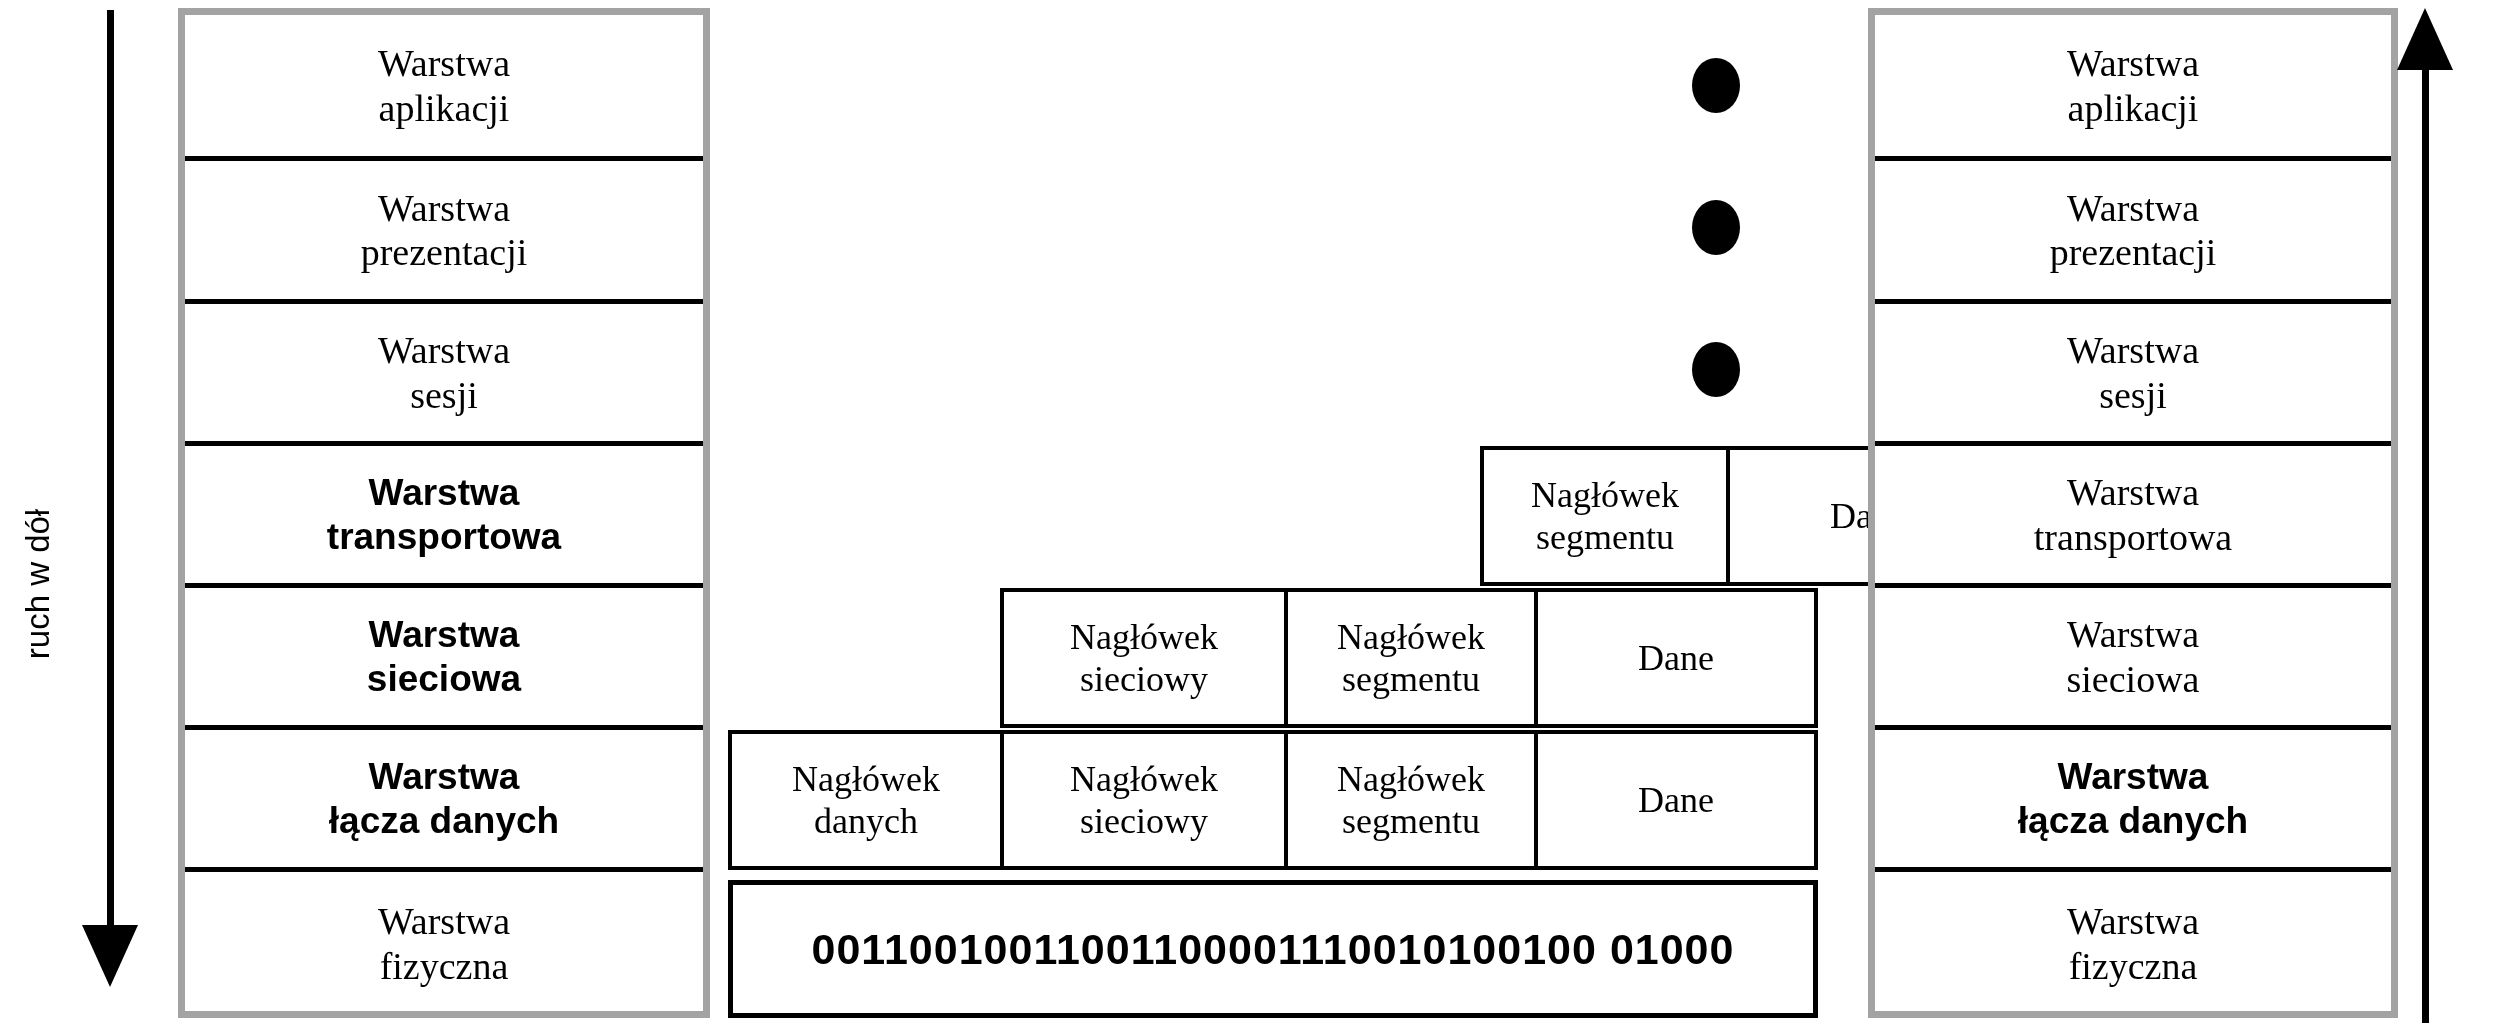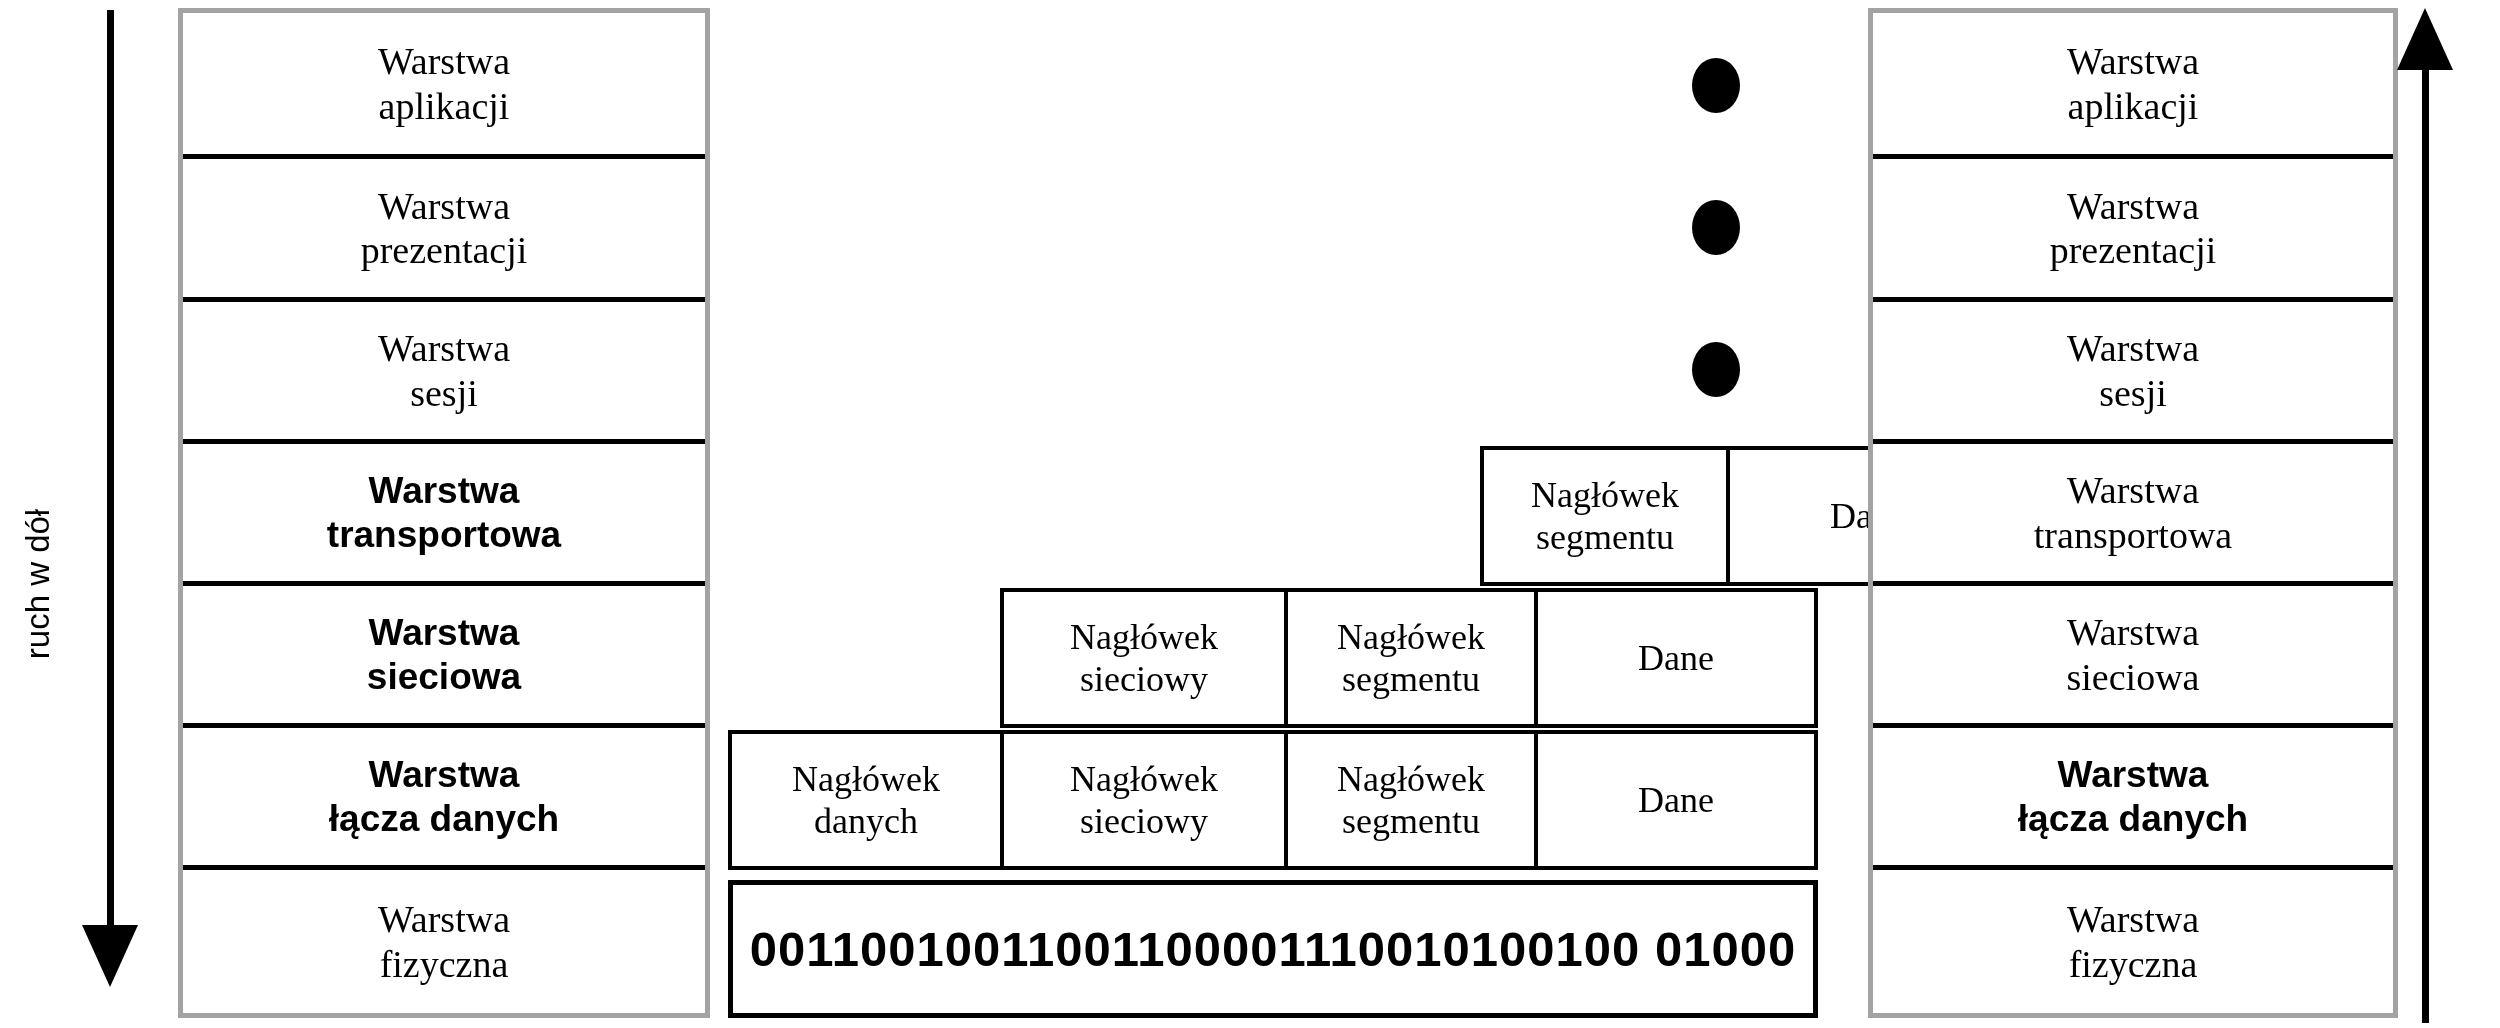--- a/index.html
+++ b/index.html
@@ -21,21 +21,21 @@
     font-family:"Liberation Sans",sans-serif;
     font-size:33px;font-weight:400;color:#000;
     white-space:nowrap;letter-spacing:0px;
   }
   .arrow-label.down{
     left:-92px; top:565px; width:260px; text-align:center;
     transform:rotate(-90deg);
   }
 
   
-  .stack{position:absolute;border:5px solid #a3a3a3;box-sizing:border-box;background:#fff;}
+  .stack{position:absolute;border:7px solid #a3a3a3;box-sizing:border-box;background:#fff;}
   .stack.left{left:178px;top:8px;width:532px;height:1010px;}
   .stack.right{left:1868px;top:8px;width:530px;height:1010px;}
 
   .layer{
     box-sizing:border-box;
     border-bottom:5px solid #000;
     display:flex;flex-direction:column;
     align-items:center;justify-content:center;
     line-height:1.17;
     text-align:center;
@@ -63,21 +63,21 @@
   .bits-row{
     position:absolute;
     box-sizing:border-box;
     border:5px solid #000;
     display:flex;align-items:center;justify-content:center;
     background:#fff;
   }
   .bits-text{
     font-family:"Liberation Sans",sans-serif;
     font-weight:700;
-    font-size:49px;
+    font-size:43px;
     letter-spacing:1px;
     white-space:nowrap;
   }
 
   
   .dot{
     position:absolute;
     width:48px;height:55px;
     background:#000;
     border-radius:50%;

